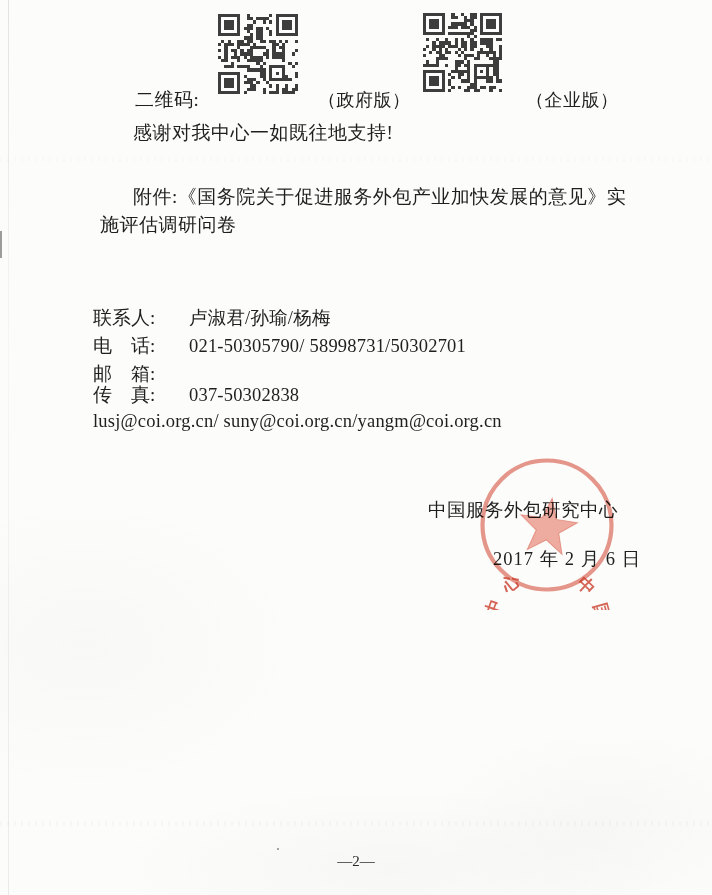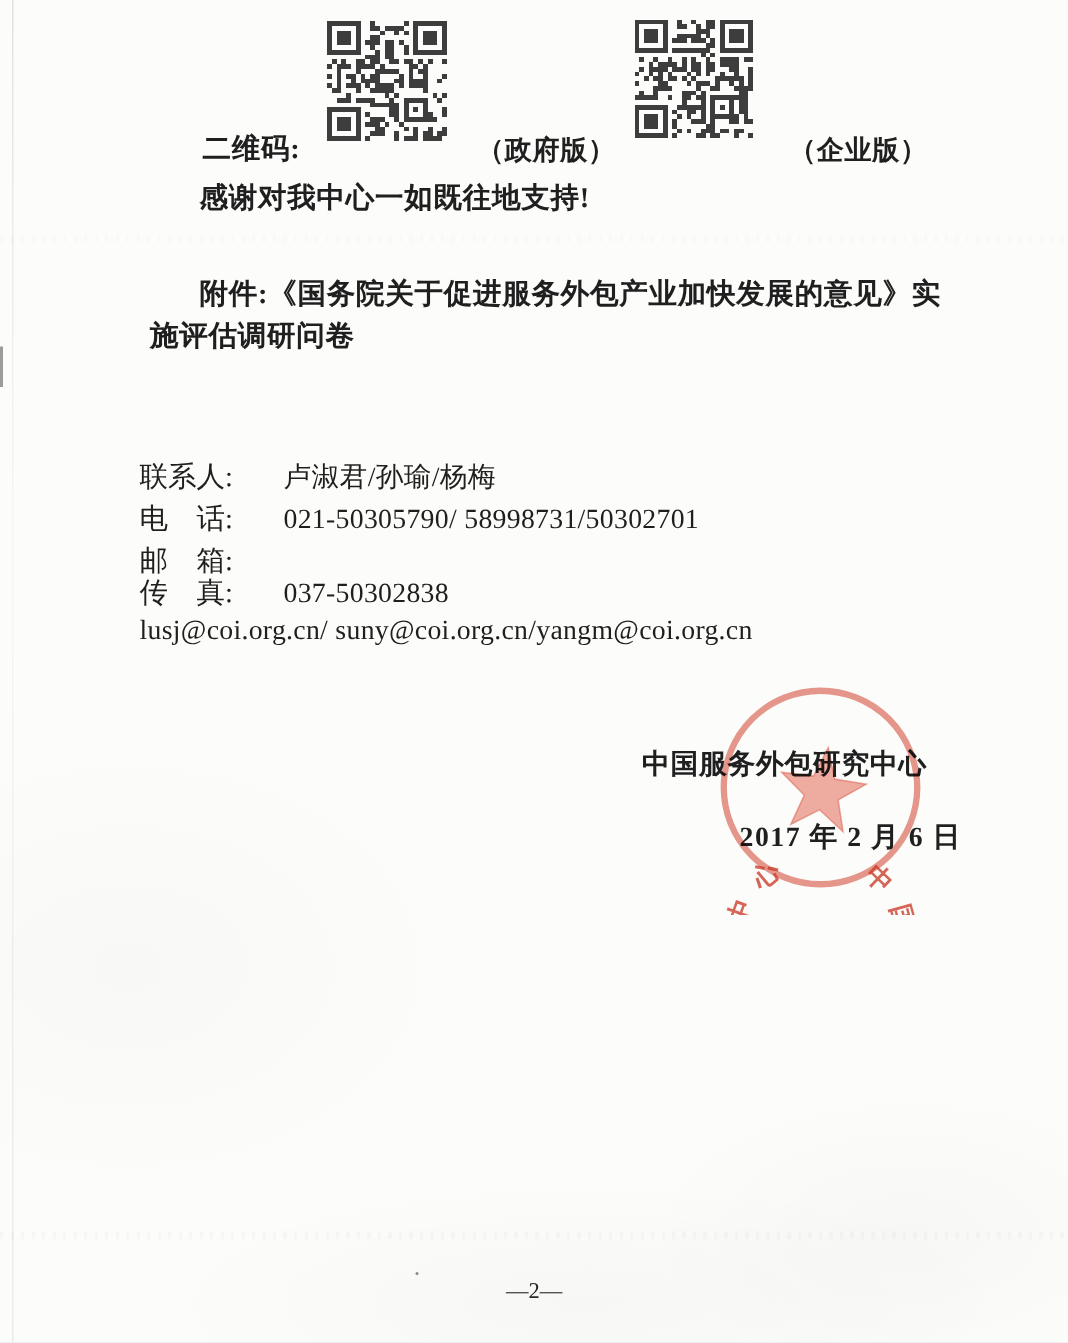--- a/index.html
+++ b/index.html
@@ -9,21 +9,21 @@
     margin:0 auto;
     overflow:hidden;
     font-family:"Liberation Serif","DejaVu Serif",serif;
     color:#1f1f1f;
     background:
       radial-gradient(260px 140px at 85% 92%, rgba(0,0,0,0.018), transparent 70%),
       radial-gradient(320px 220px at 12% 72%, rgba(0,0,0,0.014), transparent 70%),
       radial-gradient(420px 120px at 55% 97%, rgba(0,0,0,0.02), transparent 70%),
       #fcfcfa;
   }
-  .abs{position:absolute;line-height:1.15;white-space:nowrap;font-weight:bold;}
+  .abs{position:absolute;line-height:1.15;white-space:nowrap;}
   .cjk{letter-spacing:0.5px;}
   .qr{position:absolute;}
   .qr svg{display:block;}
   .caption{font-size:18px;}
   .body-line{font-size:19px;}
   .contact-row{position:absolute;left:93px;display:flex;align-items:baseline;gap:24px;}
   .contact-label{display:inline-block;width:72px;font-size:19px;}
   .contact-value{font-size:18.5px;letter-spacing:0.2px;}
   .sig-org{font-size:18.5px;letter-spacing:0.5px;}
   .sig-date{font-size:18.5px;letter-spacing:1px;}

